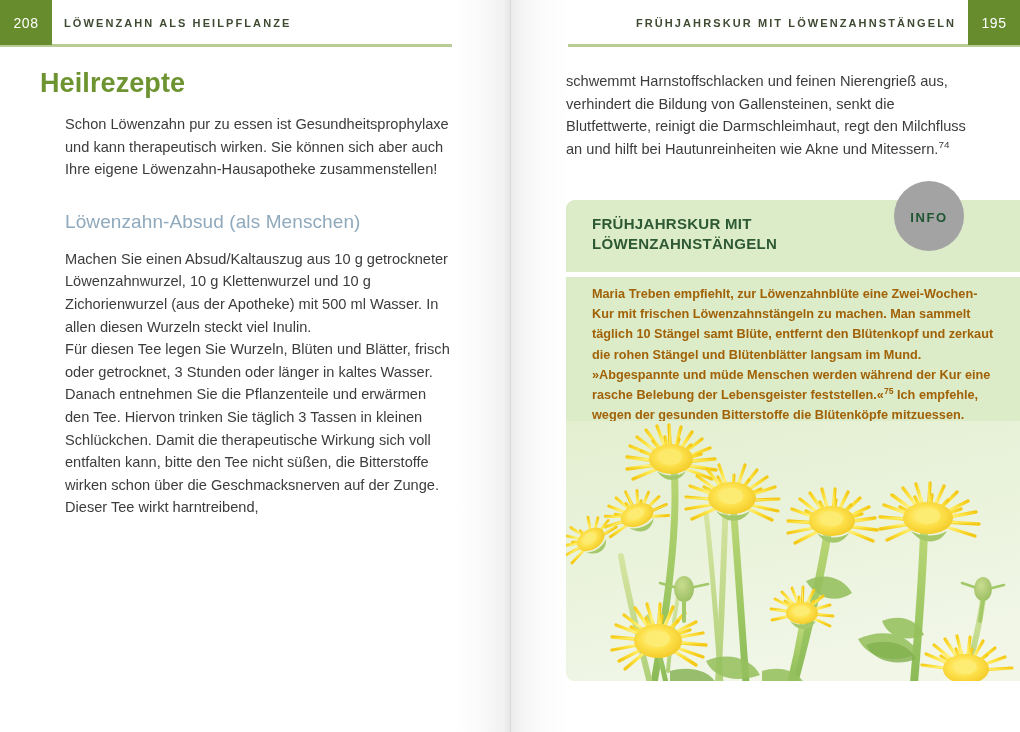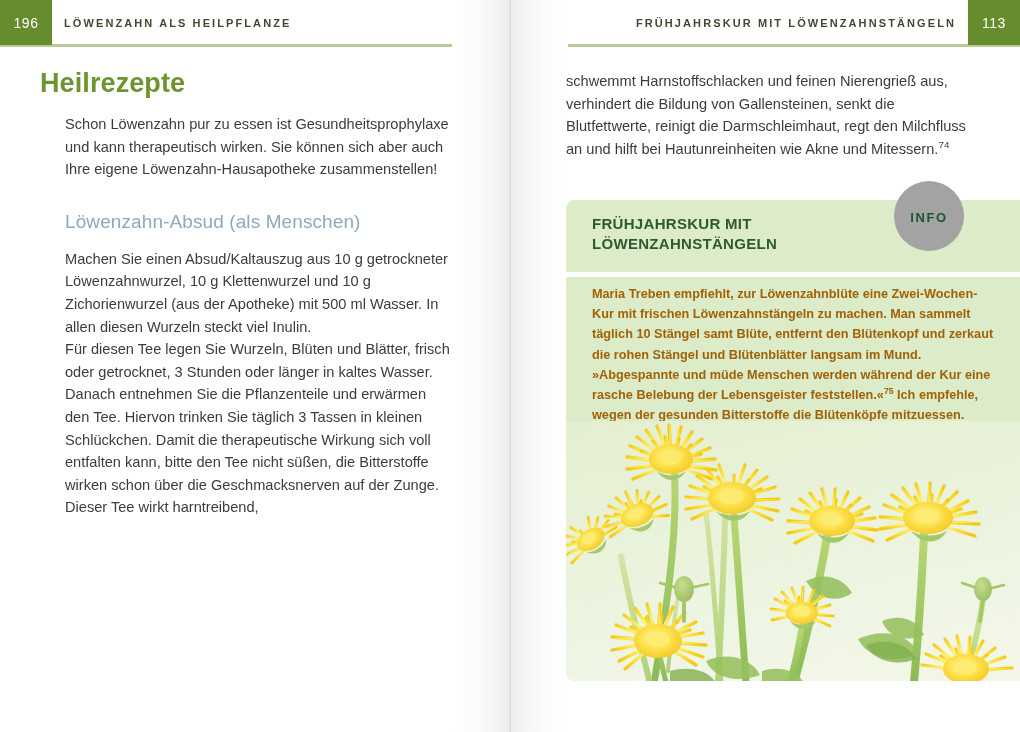--- a/index.html
+++ b/index.html
@@ -239,21 +239,21 @@
   }
   .photo svg { display: block; width: 100%; height: 100%; }
 </style>
 </head>
 <body>
 
 <div class="spread">
 
   <div class="page page-left">
 
-    <div class="folio folio-left">196</div>
+    <div class="folio folio-left">208</div>
 
     <div class="runhead runhead-left">LÖWENZAHN ALS HEILPFLANZE</div>
 
     <div class="rule rule-left"></div>
 
     <div class="h1">Heilrezepte</div>
 
     <div class="col-left">
 
       <p class="body lead">Schon Löwenzahn pur zu essen ist Gesundheitspro­phylaxe und kann therapeutisch wirken. Sie können sich aber auch Ihre eigene Löwenzahn-Hausapotheke zusammenstellen!</p>
@@ -264,21 +264,21 @@
 
 
 
       <p class="body">Für diesen Tee legen Sie Wurzeln, Blüten und Blätter, frisch oder getrocknet, 3 Stunden oder länger in kaltes Wasser. Danach entnehmen Sie die Pflanzenteile und erwärmen den Tee. Hiervon trinken Sie täglich 3 Tassen in kleinen Schlückchen. Damit die therapeutische Wir­kung sich voll entfalten kann, bitte den Tee nicht süßen, die Bitterstoffe wirken schon über die Geschmacks­nerven auf der Zunge. Dieser Tee wirkt harntreibend,</p>
     </div>
   </div>
 
   <div class="page page-right">
   </div>
 
-  <div class="folio folio-right">113</div>
+  <div class="folio folio-right">195</div>
 
   <div class="runhead runhead-right">FRÜHJAHRSKUR MIT LÖWENZAHNSTÄNGELN</div>
 
   <div class="rule rule-right"></div>
 
   <div class="col-right">
     <p class="body"><span>schwemmt Harnstoffschlacken und feinen Nierengrieß aus, verhindert die Bildung von Gallensteinen, senkt die Blutfettwerte, reinigt die Darmschleimhaut, regt den Milchfluss an und hilft bei Hautunreinheiten wie Akne und Mitessern.</span><sup>74</sup></p>
   </div>
 
   <div class="infobox">

